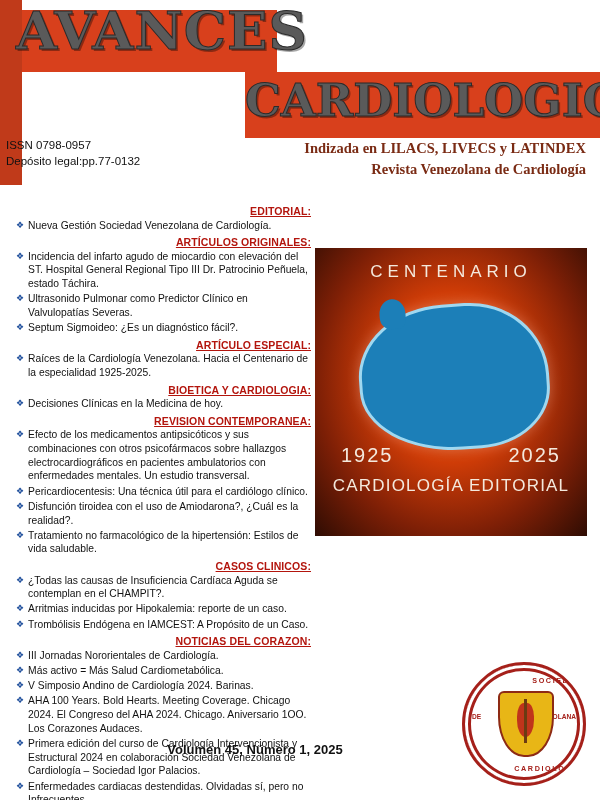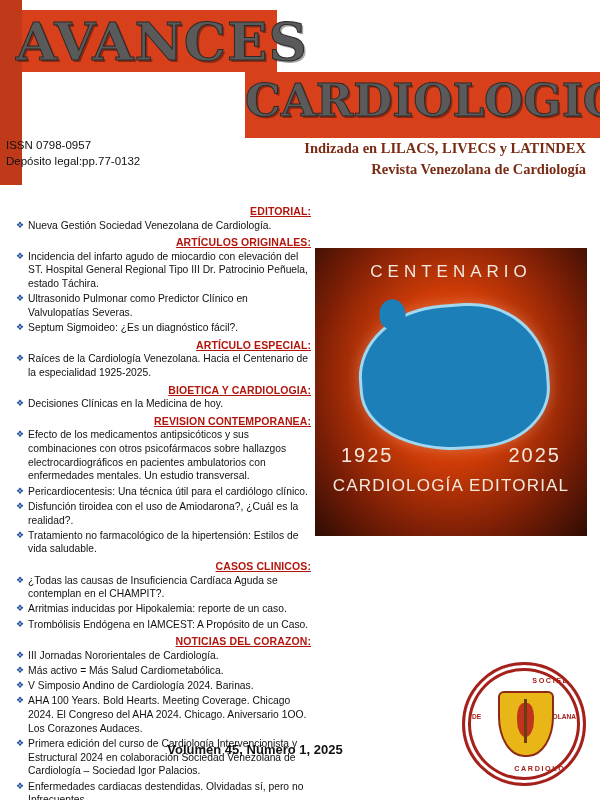--- a/index.html
+++ b/index.html
@@ -40,21 +40,21 @@
     background: #d8401c;
   }
   .band-upper-right {
     position: absolute;
     left: 277px; top: 0px;
     width: 323px; height: 72px;
     background: #ffffff;
   }
   .title-avances {
     position: absolute;
-    left: 16px; top: 15px;
+    left: 16px; top: 4px;
     font-family: "DejaVu Serif", serif;
     font-weight: bold;
     font-size: 53px;
     letter-spacing: 1px;
     color: #5a5a5a;
     -webkit-text-stroke: 1px #2b2b2b;
     text-shadow: 2px 2px 0 rgba(0,0,0,0.35);
     line-height: 1;
   }
   .title-cardio {

